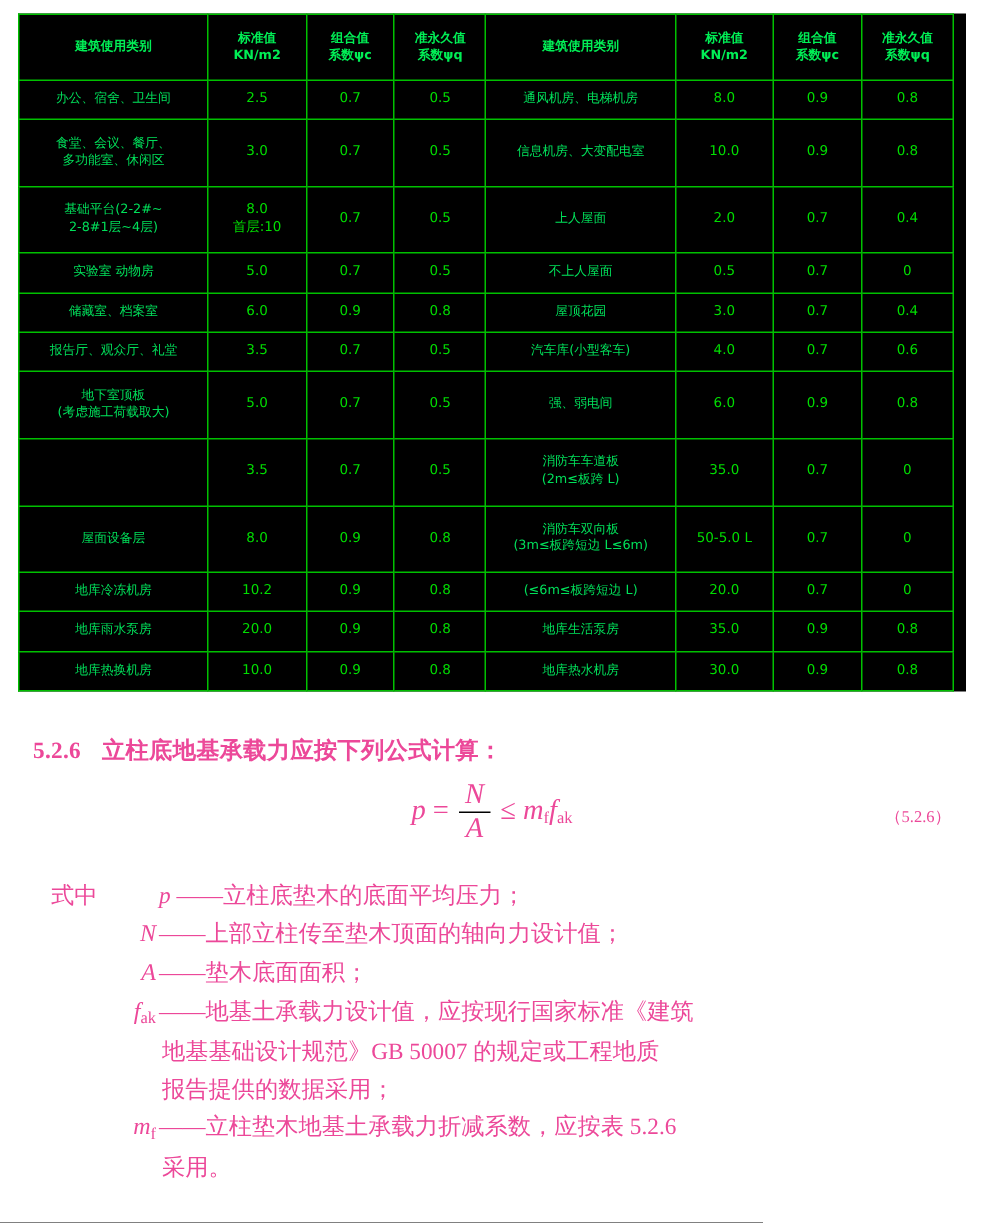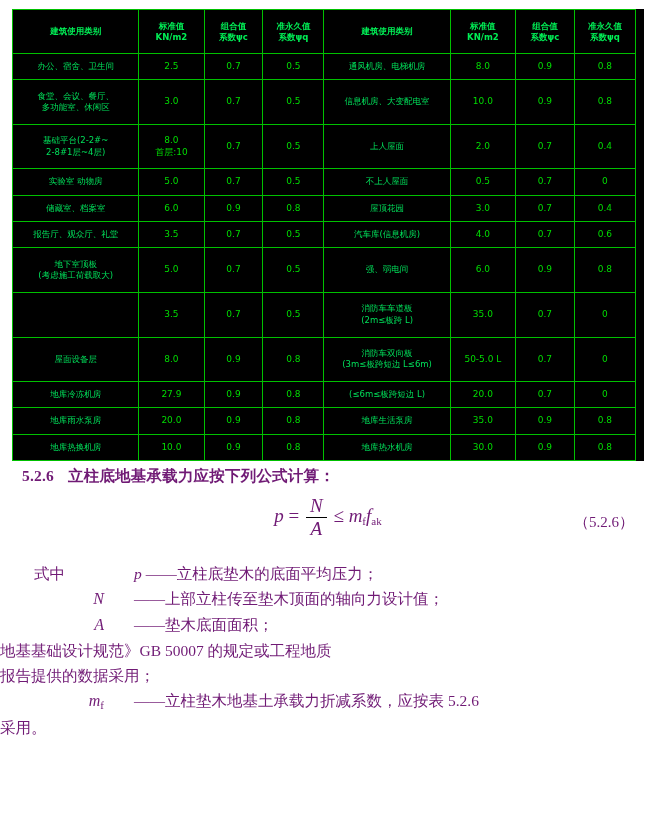--- a/index.html
+++ b/index.html
@@ -60,24 +60,24 @@
 
   
   col.c-name { width: 120px; }
   col.c-v1 { width: 62px; }
   col.c-v2 { width: 56px; }
   col.c-v3 { width: 58px; }
 
   
   .doc {
     position: absolute;
-    left: 0; top: 466px;
+    left: 0; top: 490px;
     width: 656px;
     font-family: "Liberation Serif", serif;
-    color: #701a75;
+    color: #ec4899;
   }
   .clause {
     font-size: 15.5px;
     font-weight: bold;
     margin: 0 0 6px 22px;
     letter-spacing: 0.2px;
   }
   .clause .no { margin-right: 14px; }
   .formula-row {
     position: relative;
@@ -97,47 +97,47 @@
     text-align: center;
     margin: 0 2px;
   }
   .frac .top { display: block; border-bottom: 1.2px solid #000; padding: 0 4px; font-style: italic; }
   .frac .bot { display: block; padding: 0 4px; font-style: italic; }
   .it { font-style: italic; }
   .sub { font-size: 11px; vertical-align: -3px; font-style: normal; }
   .eqno {
     position: absolute;
     right: 22px; top: 18px;
-    font-size: 15px;
+    font-size: 11px;
   }
 
   .where {
     margin: 10px 0 0 0;
     font-size: 15.5px;
     line-height: 1.62;
   }
-  .where-row { display: flex; align-items: flex-start; gap: 28px; }
+  .where-row { display: flex; align-items: flex-start; }
   .where-label {
     width: 106px;
     flex: 0 0 106px;
     text-align: right;
     padding-right: 2px;
     font-style: italic;
     font-size: 16px;
   }
   .where-lead {
     width: 106px;
     flex: 0 0 106px;
     text-align: left;
     padding-left: 34px;
     font-style: normal;
     font-size: 15.5px;
   }
   .where-text { flex: 1; padding-right: 28px; }
-  .cont { padding-right: 24px; }
+  .cont { padding-left: 108px; padding-right: 24px; }
 </style>
 </head>
 <body>
 
 <div class="table-wrap">
   <table class="cad">
     <colgroup>
       <col class="c-name">
         <col class="c-v1">
         <col class="c-v2">
@@ -224,21 +224,21 @@
           <td class="name">屋顶花园</td>
           <td class="num">3.0</td>
           <td class="num">0.7</td>
           <td class="num">0.4</td>
         </tr>
         <tr>
           <td class="name">报告厅、观众厅、礼堂</td>
           <td class="num">3.5</td>
           <td class="num">0.7</td>
           <td class="num">0.5</td>
-          <td class="name">汽车库(信息机房)</td>
+          <td class="name">汽车库(小型客车)</td>
           <td class="num">4.0</td>
           <td class="num">0.7</td>
           <td class="num">0.6</td>
         </tr>
         <tr>
           <td class="name">地下室顶板<br>(考虑施工荷载取大)</td>
           <td class="num">5.0</td>
           <td class="num">0.7</td>
           <td class="num">0.5</td>
           <td class="name">强、弱电间</td>
@@ -261,21 +261,21 @@
           <td class="num">8.0</td>
           <td class="num">0.9</td>
           <td class="num">0.8</td>
           <td class="name">消防车双向板<br>(3m≤板跨短边 L≤6m)</td>
           <td class="num">50-5.0 L</td>
           <td class="num">0.7</td>
           <td class="num">0</td>
         </tr>
         <tr>
           <td class="name">地库冷冻机房</td>
-          <td class="num">27.9</td>
+          <td class="num">10.2</td>
           <td class="num">0.9</td>
           <td class="num">0.8</td>
           <td class="name">(≤6m≤板跨短边 L)</td>
           <td class="num">20.0</td>
           <td class="num">0.7</td>
           <td class="num">0</td>
         </tr>
         <tr>
           <td class="name">地库雨水泵房</td>
           <td class="num">20.0</td>
@@ -332,20 +332,24 @@
     <div class="where-row">
       <div class="where-label">N</div>
       <div class="where-text">——上部立柱传至垫木顶面的轴向力设计值；</div>
     </div>
 
     <div class="where-row">
       <div class="where-label">A</div>
       <div class="where-text">——垫木底面面积；</div>
     </div>
 
+    <div class="where-row">
+      <div class="where-label"><span class="it">f</span><span class="sub">ak</span></div>
+      <div class="where-text">——地基土承载力设计值，应按现行国家标准《建筑</div>
+    </div>
     <div class="cont">地基基础设计规范》GB 50007 的规定或工程地质</div>
     <div class="cont">报告提供的数据采用；</div>
 
     <div class="where-row">
       <div class="where-label"><span class="it">m</span><span class="sub">f</span></div>
       <div class="where-text">——立柱垫木地基土承载力折减系数，应按表 5.2.6</div>
     </div>
     <div class="cont">采用。</div>
   </div>
 </div>

